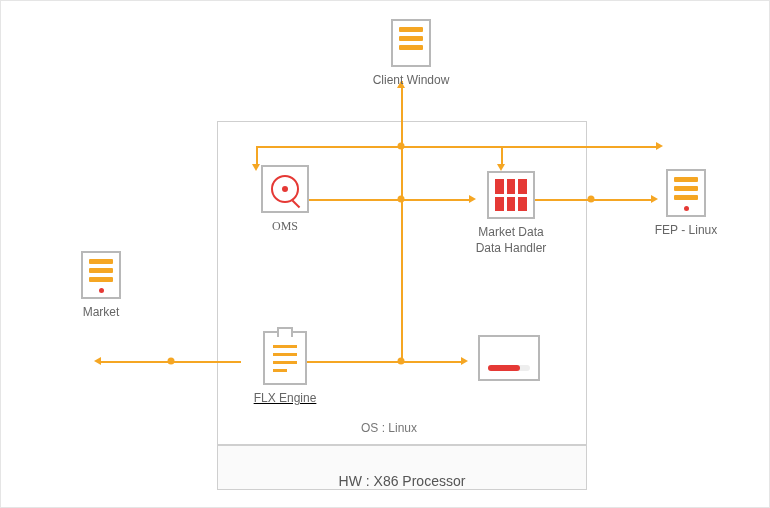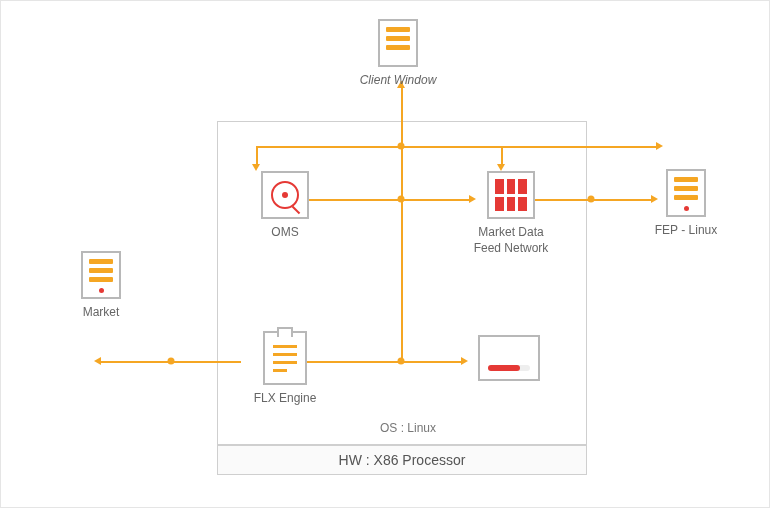--- a/index.html
+++ b/index.html
@@ -87,23 +87,23 @@
   }
   .arrow.right { border-width:4px 0 4px 7px; border-color:transparent transparent transparent #f5a623; transform:translateY(-50%);}
   .arrow.left  { border-width:4px 7px 4px 0; border-color:transparent #f5a623 transparent transparent; transform:translateY(-50%);}
   .arrow.up    { border-width:0 4px 7px 4px; border-color:transparent transparent #f5a623 transparent; transform:translateX(-50%);}
   .arrow.down  { border-width:7px 4px 0 4px; border-color:#f5a623 transparent transparent transparent; transform:translateX(-50%);}
 </style>
 </head>
 <body>
 
 <div class="os-box" style="left:216px; top:120px; width:370px; height:324px;"></div>
-<div class="os-label" style="position:absolute; left:216px; width:344px; top:420px;margin-left:19px;">OS : Linux</div>
-
-<div class="hw-box" style="left:216px; top:444px; width:370px; height:30px;">
+<div class="os-label" style="position:absolute; left:216px; width:344px; top:420px;">OS : Linux</div>
+
+<div class="hw-box" style="left:216px; top:444px; width:370px; height:45px;align-items:flex-end;">
   <span class="hw-label">HW : X86 Processor</span>
 </div>
 
 <div class="line vline" style="left:400px; top:80px; height:280px;"></div>
 <div class="arrow up" style="left:400px; top:80px;"></div>
 
 <div class="line hline" style="left:255px; top:145px; width:400px;"></div>
 <div class="dot-j" style="left:400px; top:145px;"></div>
 <div class="arrow right" style="left:655px; top:145px;"></div>
 
@@ -124,52 +124,52 @@
 <div class="dot-j" style="left:590px; top:198px;"></div>
 
 <div class="line hline" style="left:100px; top:360px; width:140px;"></div>
 <div class="arrow left" style="left:93px; top:360px;"></div>
 <div class="dot-j" style="left:170px; top:360px;"></div>
 
 <div class="line hline" style="left:290px; top:360px; width:170px;"></div>
 <div class="arrow right" style="left:460px; top:360px;"></div>
 <div class="dot-j" style="left:400px; top:360px;"></div>
 
-<div class="node" style="left:357px; top:18px; width:80px;font-style:italic;">
+<div class="node" style="left:370px; top:18px; width:80px;">
   <div class="icon-box server-icon">
     <div class="bars">
       <div class="bar" style="background:#f5a623;"></div>
       <div class="bar" style="background:#f5a623;"></div>
       <div class="bar" style="background:#f5a623;"></div>
     </div>
   </div>
   <div class="label">Client Window</div>
 </div>
 
-<div class="node" style="left:244px; top:170px; width:80px;">
+<div class="node" style="left:244px; top:164px; width:80px;font-family:Liberation Serif, serif;">
   <div class="icon-box oms-icon">
     <div class="disc"></div>
     <div class="handle"></div>
   </div>
   <div class="label">OMS</div>
 </div>
 
 <div class="node" style="left:460px; top:170px; width:100px;">
   <div class="icon-box grid-icon">
     <div class="g">
         <div class="c"></div>
         <div class="c"></div>
         <div class="c"></div>
         <div class="c"></div>
         <div class="c"></div>
         <div class="c"></div>
       </div>
   </div>
   <div class="label" style="white-space:pre-line;">Market Data
-Feed Network</div>
+Data Handler</div>
 </div>
 
 <div class="node" style="left:640px; top:168px; width:90px;">
   <div class="icon-box server-icon">
     <div class="bars">
       <div class="bar" style="background:#f5a623;"></div>
       <div class="bar" style="background:#f5a623;"></div>
       <div class="bar" style="background:#f5a623;"></div>
     </div>
     <div class="dot" style="background:#e53935;"></div>
@@ -182,21 +182,21 @@
     <div class="bars">
       <div class="bar" style="background:#f5a623;"></div>
       <div class="bar" style="background:#f5a623;"></div>
       <div class="bar" style="background:#f5a623;"></div>
     </div>
     <div class="dot" style="background:#e53935;"></div>
   </div>
   <div class="label">Market</div>
 </div>
 
-<div class="node" style="left:244px; top:330px; width:80px;">
+<div class="node" style="left:244px; top:330px; width:80px;text-decoration:underline;">
   <div class="icon-box flx-icon">
     <div class="clip"></div>
     <div class="lines">
       <div class="l"></div>
         <div class="l"></div>
         <div class="l"></div>
         <div class="l short"></div>
     </div>
   </div>
   <div class="label">FLX Engine</div>

